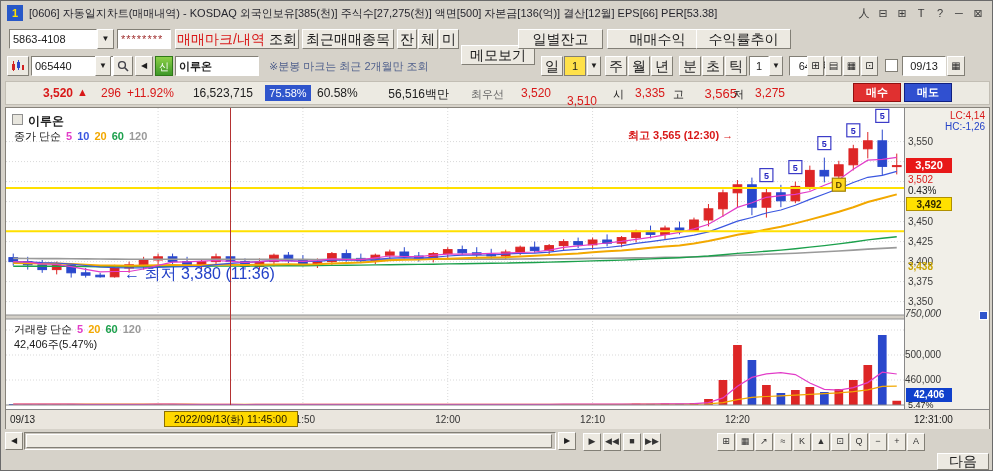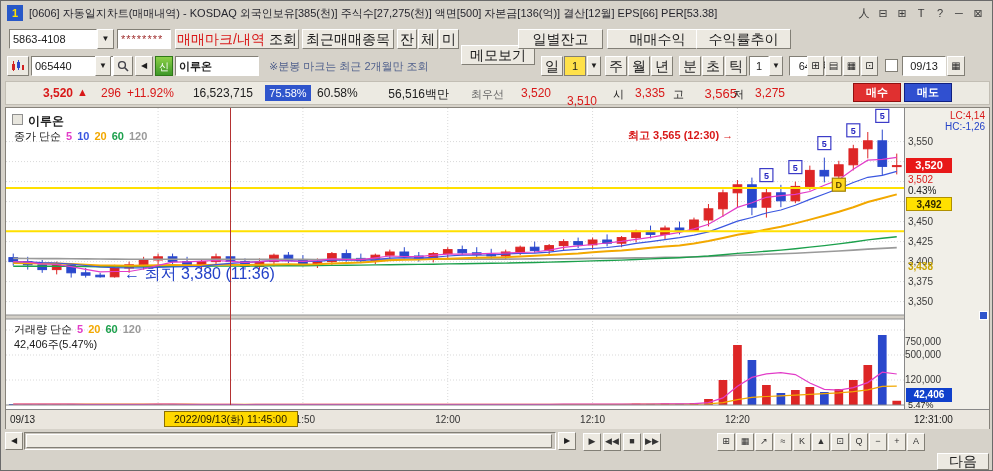--- a/index.html
+++ b/index.html
@@ -387,23 +387,23 @@
           <div class="ax-lab" style="top: 147.6px;">3,400</div>
           <div class="ax-lab" style="top: 167.6px;">3,375</div>
           <div class="ax-lab" style="top: 187.6px;">3,350</div>
         </div>
       <div class="badge" style="top:50px;height:15px;background:#e81818;color:#fff;line-height:15px;font-size:11px;">3,520</div>
       <div class="abs red" style="left:3px;top:66px;font-size:10px;">3,502</div>
       <div class="abs" style="left:3px;top:77px;font-size:10px;color:#202020;">0.43%</div>
       <div class="badge" style="top:89px;height:14px;background:#ffe000;color:#302800;line-height:14px;border:1px solid #b09000;">3,492</div>
       <div class="ax-lab" style="top:117px;color:#c8a400;font-weight:bold;margin-top:36px;">3,438</div>
       <div id="volume-axis-labels">
-          <div class="ax-lab" style="top: 228px;">750,000</div>
+          <div class="ax-lab" style="top: 200px; font-style: italic;">750,000</div>
           <div class="ax-lab" style="top: 241px;">500,000</div>
-          <div class="ax-lab" style="top: 266px;">120,000</div>
+          <div class="ax-lab" style="top: 266px;">460,000</div>
         </div>
       <div class="badge" style="top:280px;height:14px;background:#1040cc;color:#fff;line-height:14px;font-size:10px;">42,406</div>
       <div class="abs" style="left:3px;top:292px;font-size:9px;color:#202020;">5.47%</div>
       <div class="abs" style="left:74px;top:203px;width:9px;height:9px;background:#2f55cc;border:1px solid #fff;"></div>
     </div>
 
     <div class="time-axis">
       <div class="flat" style="left:4px;top:4px;font-size:10px;">09/13</div>
       <div id="time-ticks">
           <div class="tick-lab" style="left: 278.919px;">11:50</div>

